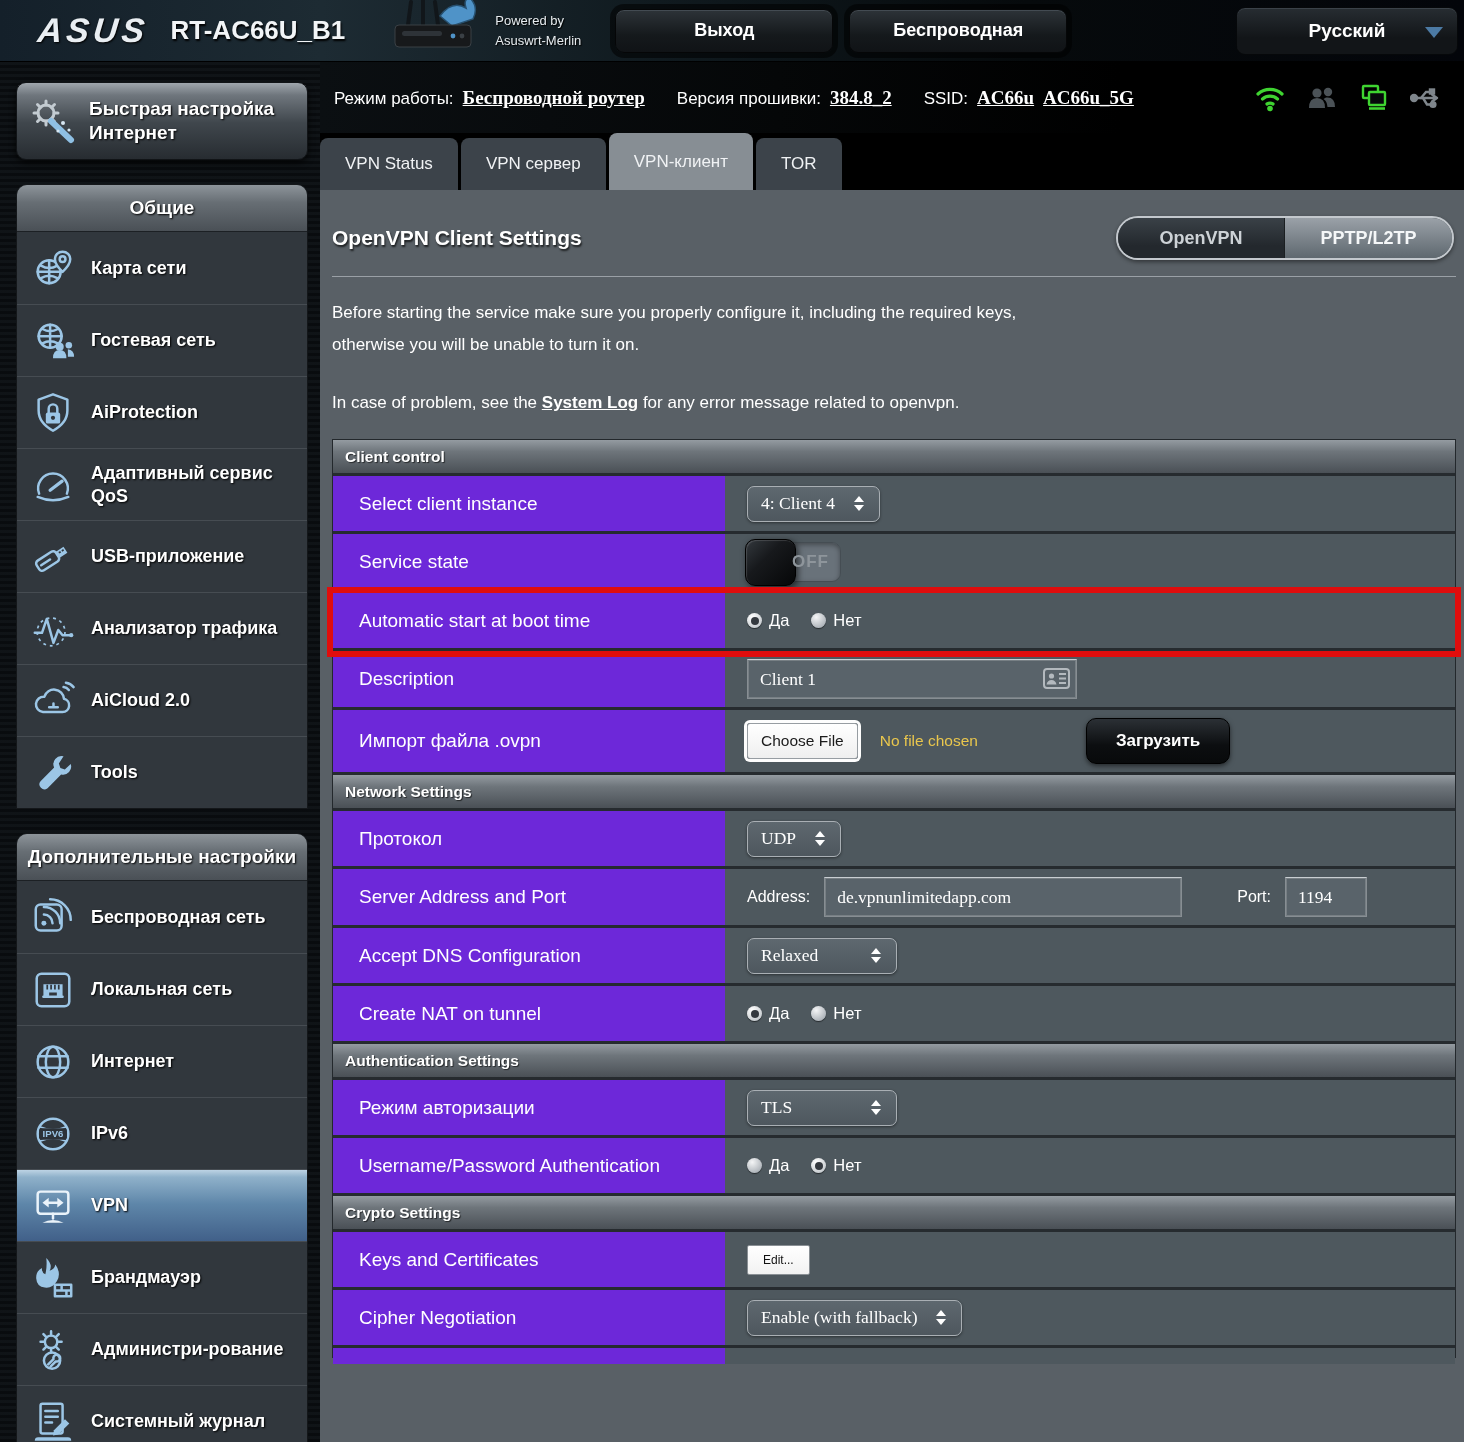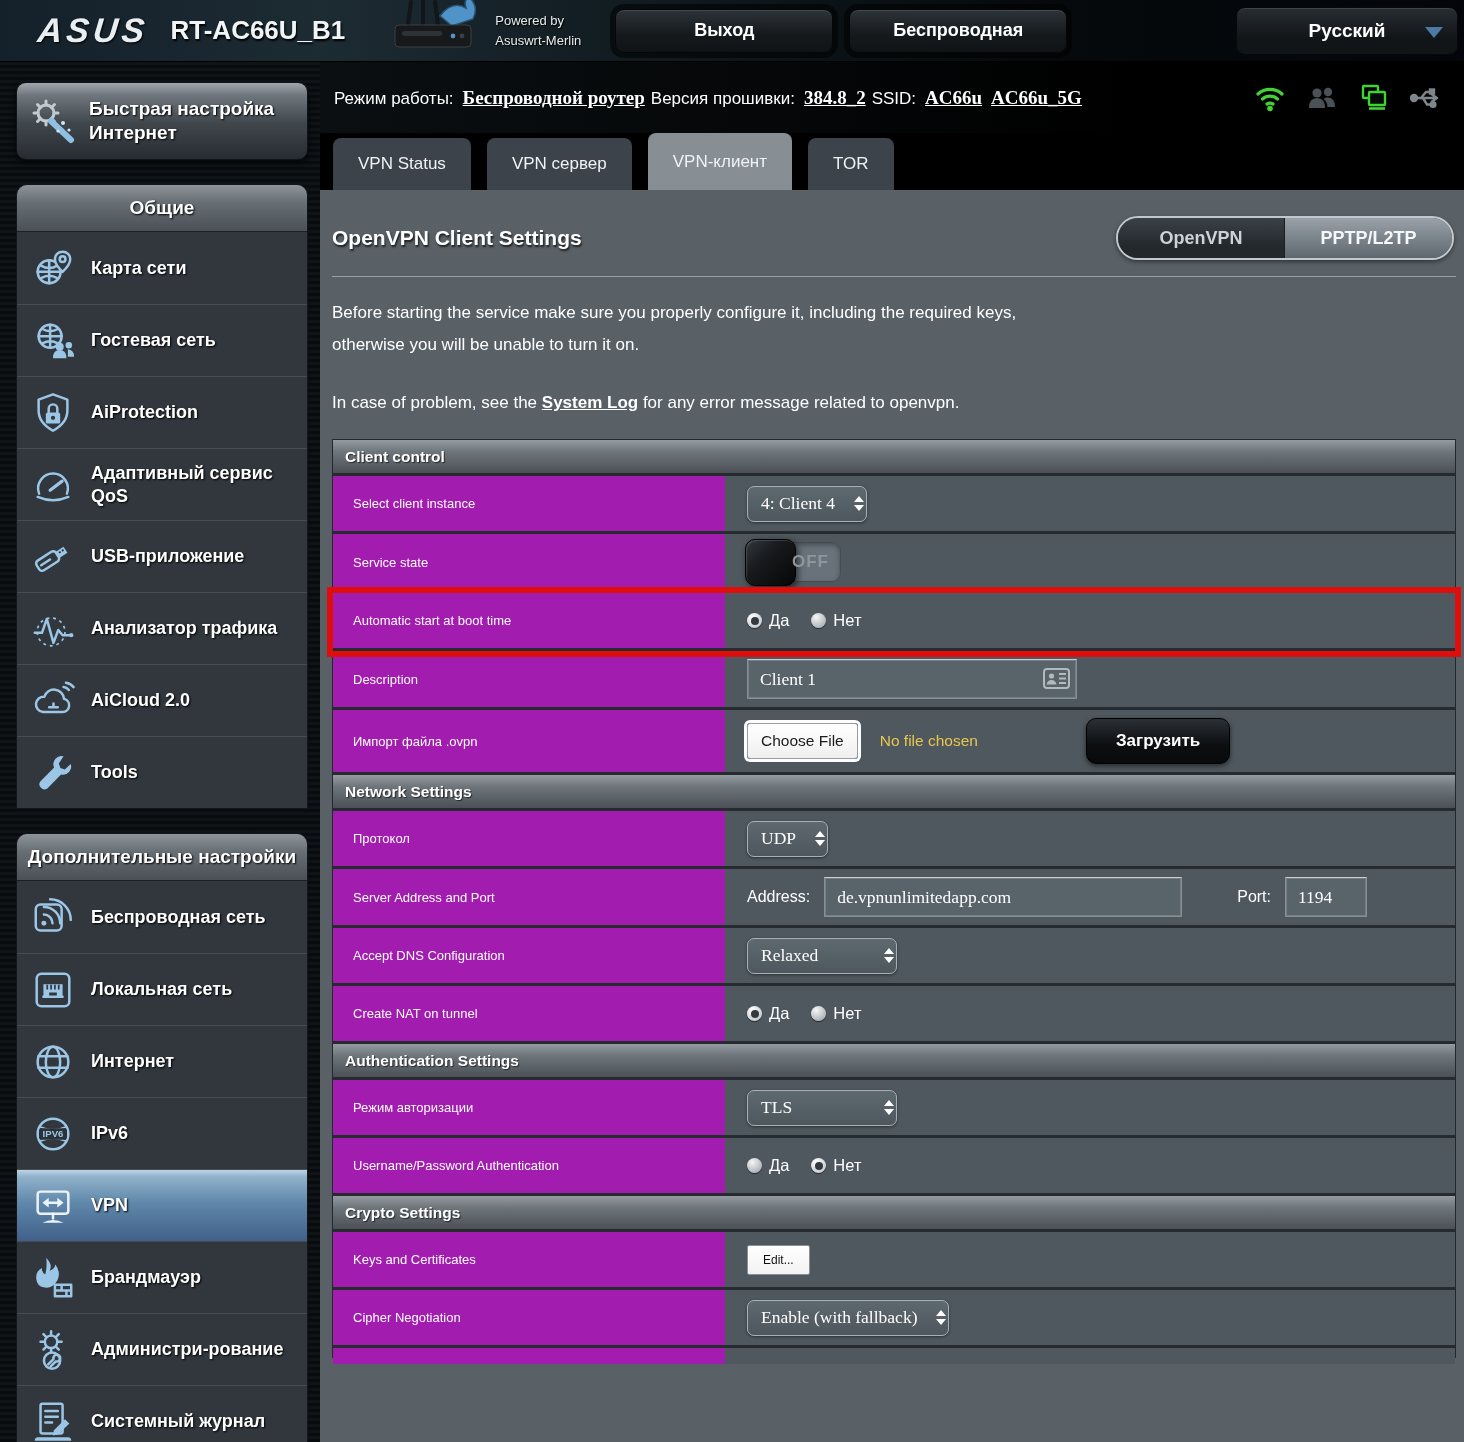--- a/index.html
+++ b/index.html
@@ -68,29 +68,29 @@
   .sb-icon { width:52px; min-width:52px; display:flex; align-items:center; justify-content:center; color:#9cc6e6; }
   .sb-item.active .sb-icon { color:#eaf3fa; }
   .sb-label { font-size:18px; font-weight:bold; line-height:23px; text-shadow:1px 1px 2px #000; }
 
   
   .infobar { height:71px; display:flex; align-items:center; padding:0 12px 0 14px;
     background:linear-gradient(90deg,#0b0f12 0%,#050708 40%,#000 70%); }
   .infobar .plain { font-size:17px; color:#fff; }
   .infobar .lnk { font-family:"Liberation Serif", serif; font-weight:bold; font-size:19px;
     text-decoration:underline; color:#fff; margin-left:9px; cursor:pointer; }
-  .infobar .grp { margin-left:6px; display:flex; align-items:baseline; }
+  .infobar .grp { margin-left:32px; display:flex; align-items:baseline; }
   .infobar .grp:first-child { margin-left:0; }
   .status-icons { margin-left:auto; display:flex; align-items:center; gap:20px; padding-right:8px; }
   .status-icons .st { cursor:pointer; display:flex; }
 
   
   .tab-bar { height:57px; display:flex; align-items:flex-end; gap:3px; background:#000; }
   .tab { height:52px; padding:0 25px; display:flex; align-items:center;
-    background:#3c434a; border-radius:8px 8px 0 0; font-size:17px; color:#f0f2f4; cursor:pointer;margin-left:13px; }
+    background:#3c434a; border-radius:8px 8px 0 0; font-size:17px; color:#f0f2f4; cursor:pointer; }
   .tab.active { height:57px; background:#878e94; border-radius:8px 8px 0 0; font-weight:normal; }
 
   
   .panel { flex:1; background:#596066; padding:18px 8px 0 12px; }
   .head-row { display:flex; align-items:center; justify-content:space-between; margin-top:8px; }
   .page-title { font-size:21px; font-weight:bold; text-shadow:1px 2px 2px rgba(0,0,0,.7); }
   .type-pill { display:flex; border:2px solid #c3c8cd; border-radius:22px; overflow:hidden; margin-right:2px;
     box-shadow:0 2px 4px rgba(0,0,0,.45); }
   .type-pill .seg { width:167px; height:40px; display:flex; align-items:center; justify-content:center;
     font-size:18px; font-weight:bold; cursor:pointer; }
@@ -100,28 +100,28 @@
   .intro { margin-top:20px; font-size:17px; line-height:32px; color:#fff; }
   .note { margin-top:32px; font-size:17px; color:#fff; }
   .note b { text-decoration:underline; cursor:pointer; }
 
   
   .settings { margin-top:26px; border:1px solid #23282c; border-bottom:none; }
   .sec-head { height:36px; display:flex; align-items:center; padding-left:12px;
     font-size:15.5px; font-weight:bold; color:#fff; text-shadow:1px 1px 1px rgba(0,0,0,.6);
     background:linear-gradient(#949ba1 0%,#6e757b 35%,#4a5056 100%); border-bottom:3px solid #262b2f; }
   .t-row { display:flex; border-bottom:3px solid #262b2f; min-height:58px; }
-  .t-row .cell-l { width:392px; min-width:392px; background:#a21caf; display:flex; align-items:center;
-    padding:8px 10px 8px 20px; font-size:13px; }
+  .t-row .cell-l { width:392px; min-width:392px; background:#6d28d9; display:flex; align-items:center;
+    padding:8px 10px 8px 26px; font-size:19px; }
   .t-row .cell-r { flex:1; background:#4e585e; display:flex; align-items:center; padding:8px 10px 8px 22px; gap:8px; }
   .t-row.hl { position:relative; z-index:2; outline:6px solid #e00d0d; }
   .t-row.stub { min-height:10px; height:10px; border-bottom:none; }
 
   
-  .sel { display:inline-flex; align-items:center; gap:19px; min-height:36px; padding:2px 2px 2px 13px;
+  .sel { display:inline-flex; align-items:center; gap:19px; min-height:36px; padding:2px 15px 2px 13px;
     background:linear-gradient(#5e686f,#4e575e); border:1px solid #a9afb4; border-radius:7px;
     box-shadow:0 1px 3px rgba(0,0,0,.45); cursor:pointer;
     font-family:"Liberation Serif", serif; font-size:17.5px; color:#fff; }
   .sel.wide { min-width:150px; justify-content:space-between; }
   .spin { display:flex; flex-direction:column; gap:3px; }
   .spin i { display:block; width:0; height:0; border-left:5px solid transparent; border-right:5px solid transparent; }
   .spin .up { border-bottom:6px solid #fff; }
   .spin .dn { border-top:6px solid #fff; }
 
   .toggle { position:relative; width:94px; height:40px; border-radius:9px; background:#69727a;

